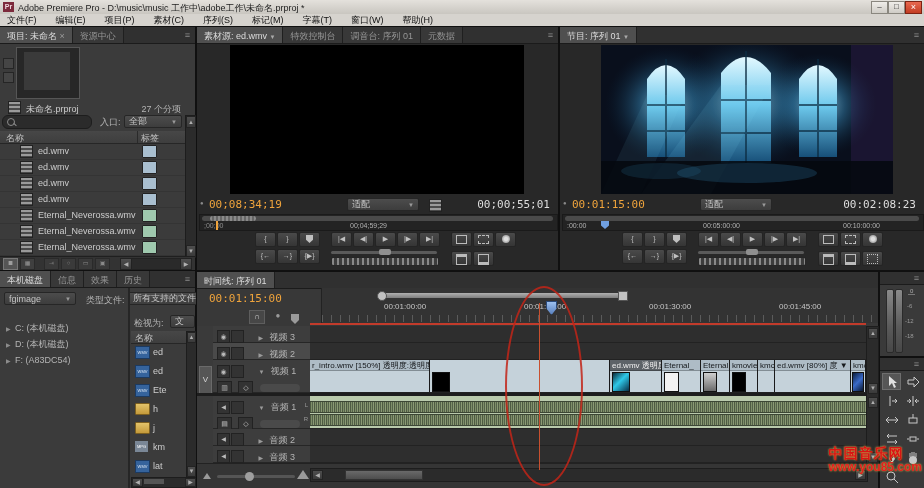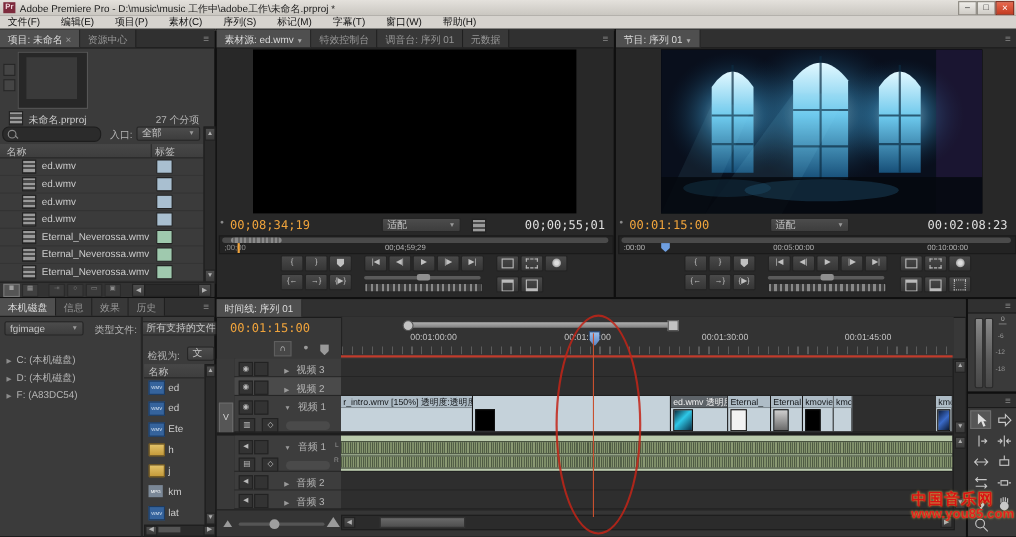--- a/index.html
+++ b/index.html
@@ -358,21 +358,21 @@
 
   <div class="panel" style="left:197px;top:272px;width:681px;height:216px;background:#383838;">
     <div class="tabs">
       <span class="tab on">时间线: 序列 01</span>
     </div>
     <span class="a tc or" style="left:12px;top:20px;">00:01:15:00</span>
     <span class="a" style="left:52px;top:38px;width:14px;height:12px;background:#474747;border:1px solid #5e5e5e;color:#cfcfcf;font-size:8px;text-align:center;line-height:11px;">∩</span>
     <span class="a" style="left:74px;top:38px;width:14px;height:12px;color:#9a9a9a;font-size:8px;text-align:center;line-height:12px;">●</span>
     <span class="a" style="left:94px;top:38px;"><span style="display:inline-block;width:8px;height:10px;background:#9a9a9a;clip-path:polygon(0 0,100% 0,100% 60%,50% 100%,0 60%);"></span></span>
 
-    <div class="a" style="left:113px;top:16px;width:556px;height:35px;background:#333;border-left:1px solid #222;">
+    <div class="a" style="left:124px;top:16px;width:556px;height:35px;background:#333;border-left:1px solid #222;">
       <div class="a" style="left:58px;top:5px;width:244px;height:5px;background:linear-gradient(#b0b0b0,#7e7e7e);border-radius:3px;"></div>
       <span class="a" style="left:55px;top:3px;width:8px;height:8px;border-radius:50%;background:#c2c2c2;border:1px solid #555;"></span>
       <span class="a" style="left:296px;top:3px;width:8px;height:8px;background:#c2c2c2;border:1px solid #555;"></span>
       <span class="a" style="left:62px;top:14px;font-size:8px;color:#c6c6c6;">00:01:00:00</span>
       <span class="a" style="left:202px;top:14px;font-size:8px;color:#c6c6c6;">00:01:15:00</span>
       <span class="a" style="left:327px;top:14px;font-size:8px;color:#c6c6c6;">00:01:30:00</span>
       <span class="a" style="left:457px;top:14px;font-size:8px;color:#c6c6c6;">00:01:45:00</span>
       <div class="ticks" style="left:0;top:27px;width:556px;"></div>
       <span class="a" style="left:224px;top:13px;width:11px;height:14px;background:linear-gradient(#9cc0ee,#5a82c0);clip-path:polygon(0 0,100% 0,100% 50%,50% 100%,0 50%);border:1px solid #2a4a7a;box-sizing:border-box;"></span>
     </div>
@@ -448,20 +448,23 @@
           <span class="cliphead">Eternal</span>
           <span class="thumb" style="left:2px;width:14px;background:linear-gradient(#cfcfcf,#6a6a6a);"></span>
         </div>
       <div class="clip" style="left:420px;width:28px;">
           <span class="cliphead">kmovie..</span>
           <span class="thumb" style="left:2px;width:14px;background:#000;"></span>
         </div>
       <div class="clip" style="left:448px;width:17px;">
           <span class="cliphead">kmc</span>
         </div>
+      <div class="clip" style="left:465px;width:76px;">
+          <span class="cliphead">ed.wmv [80%] 度 ▼</span>
+        </div>
       <div class="clip" style="left:541px;width:15px;">
           <span class="cliphead">kmo</span>
           <span class="thumb" style="left:1px;width:12px;background:linear-gradient(135deg,#0c1c3c,#3a6ac8 50%,#0a1830);"></span>
         </div>
     </div>
     <div class="lane" style="left:113px;top:124px;width:556px;height:33px;">
       <div class="a" style="left:0;top:0;width:556px;height:32px;background:#b9c9ab;border-right:1px solid #1a1a1a;">
         <div class="wave" style="top:5px;"></div>
         <div class="wave" style="top:18px;"></div>
       </div>

